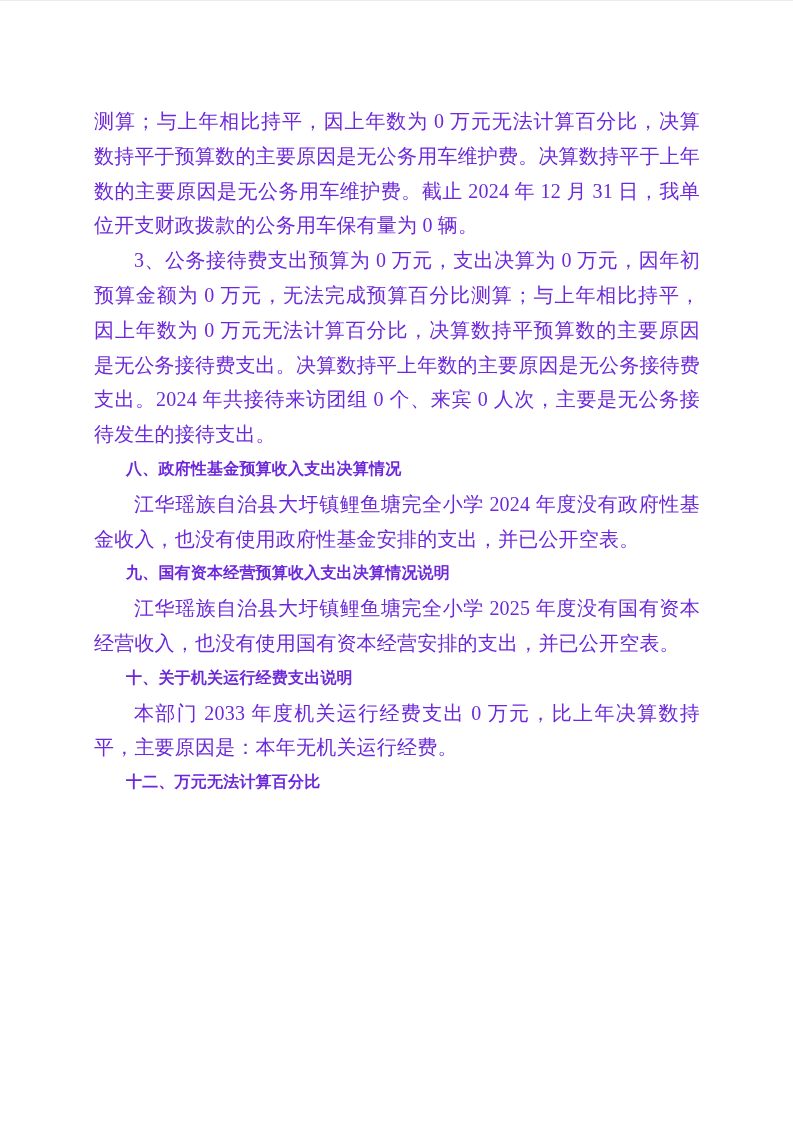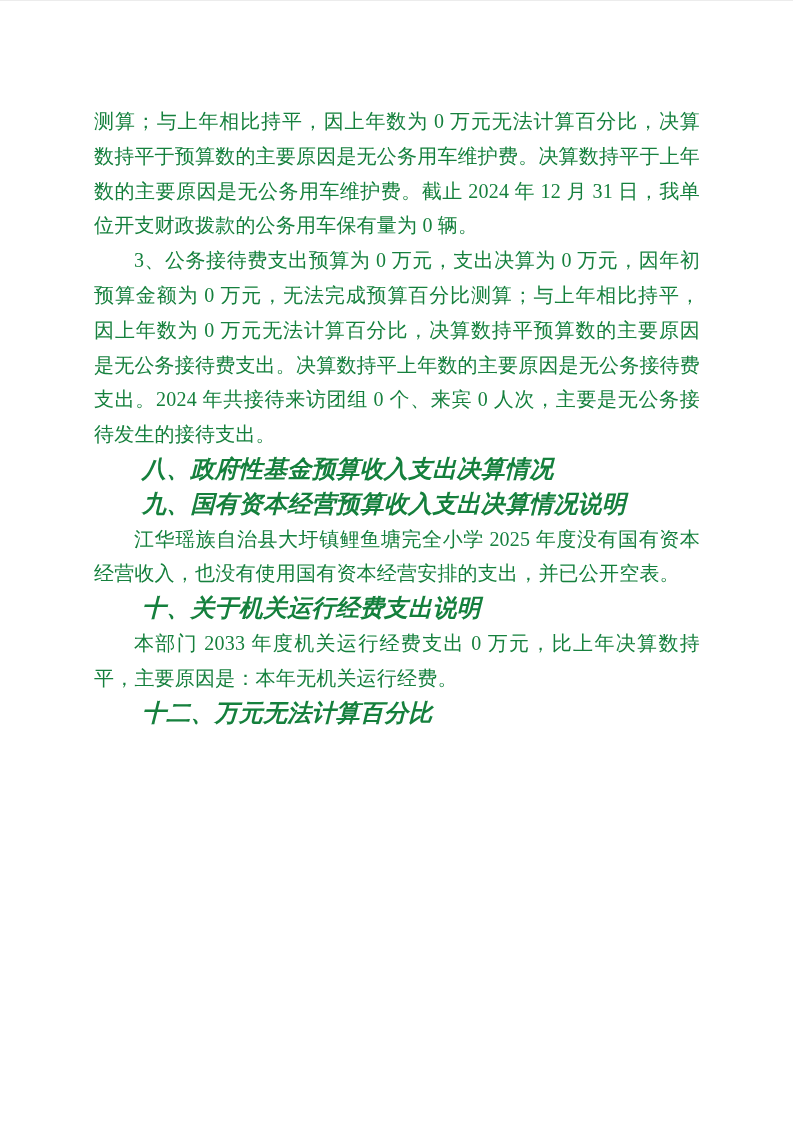--- a/index.html
+++ b/index.html
@@ -13,60 +13,60 @@
     overflow: hidden;
     border-top: 1px solid #ececec;
     box-sizing: border-box;
   }
   .page {
     box-sizing: border-box;
     width: 793px;
     height: 1122px;
     padding: 103px 93px 0 94px;
     background: #ffffff;
-    color: #15803d;
+    color: #6d28d9;
   }
   .doc-body {
     font-family: "Liberation Serif", "DejaVu Serif", serif;
     font-size: 20px;
     line-height: 34.8px;
     text-align: justify;
     text-align-last: left;
     letter-spacing: 0.2px;
   }
   p.body-para {
     margin: 0;
     text-indent: 2em;
   }
   p.body-para.no-indent {
     text-indent: 0;
   }
   h3.sec-heading {
     margin: 0;
     font-family: "Liberation Sans", "DejaVu Sans", sans-serif;
     font-weight: bold;
-    font-size: 24px;
+    font-size: 16px;
     line-height: 34.8px;
     text-indent: 2em;
     letter-spacing: 0.2px;
-    font-style: italic;
   }
 </style>
 </head>
 <body>
 
 <div class="page">
   <div class="doc-body">
 
     <p class="body-para no-indent">测算；与上年相比持平，因上年数为 0 万元无法计算百分比，决算数持平于预算数的主要原因是无公务用车维护费。决算数持平于上年数的主要原因是无公务用车维护费。截止 2024 年 12 月 31 日，我单位开支财政拨款的公务用车保有量为 0 辆。</p>
 
     <p class="body-para">3、公务接待费支出预算为 0 万元，支出决算为 0 万元，因年初预算金额为 0 万元，无法完成预算百分比测算；与上年相比持平，因上年数为 0 万元无法计算百分比，决算数持平预算数的主要原因是无公务接待费支出。决算数持平上年数的主要原因是无公务接待费支出。2024 年共接待来访团组 0 个、来宾 0 人次，主要是无公务接待发生的接待支出。</p>
 
     <h3 class="sec-heading">八、政府性基金预算收入支出决算情况</h3>
 
+    <p class="body-para">江华瑶族自治县大圩镇鲤鱼塘完全小学 2024 年度没有政府性基金收入，也没有使用政府性基金安排的支出，并已公开空表。</p>
 
     <h3 class="sec-heading">九、国有资本经营预算收入支出决算情况说明</h3>
 
     <p class="body-para">江华瑶族自治县大圩镇鲤鱼塘完全小学 2025 年度没有国有资本经营收入，也没有使用国有资本经营安排的支出，并已公开空表。</p>
 
     <h3 class="sec-heading">十、关于机关运行经费支出说明</h3>
 
     <p class="body-para">本部门 2033 年度机关运行经费支出 0 万元，比上年决算数持平，主要原因是：本年无机关运行经费。</p>
 
 

